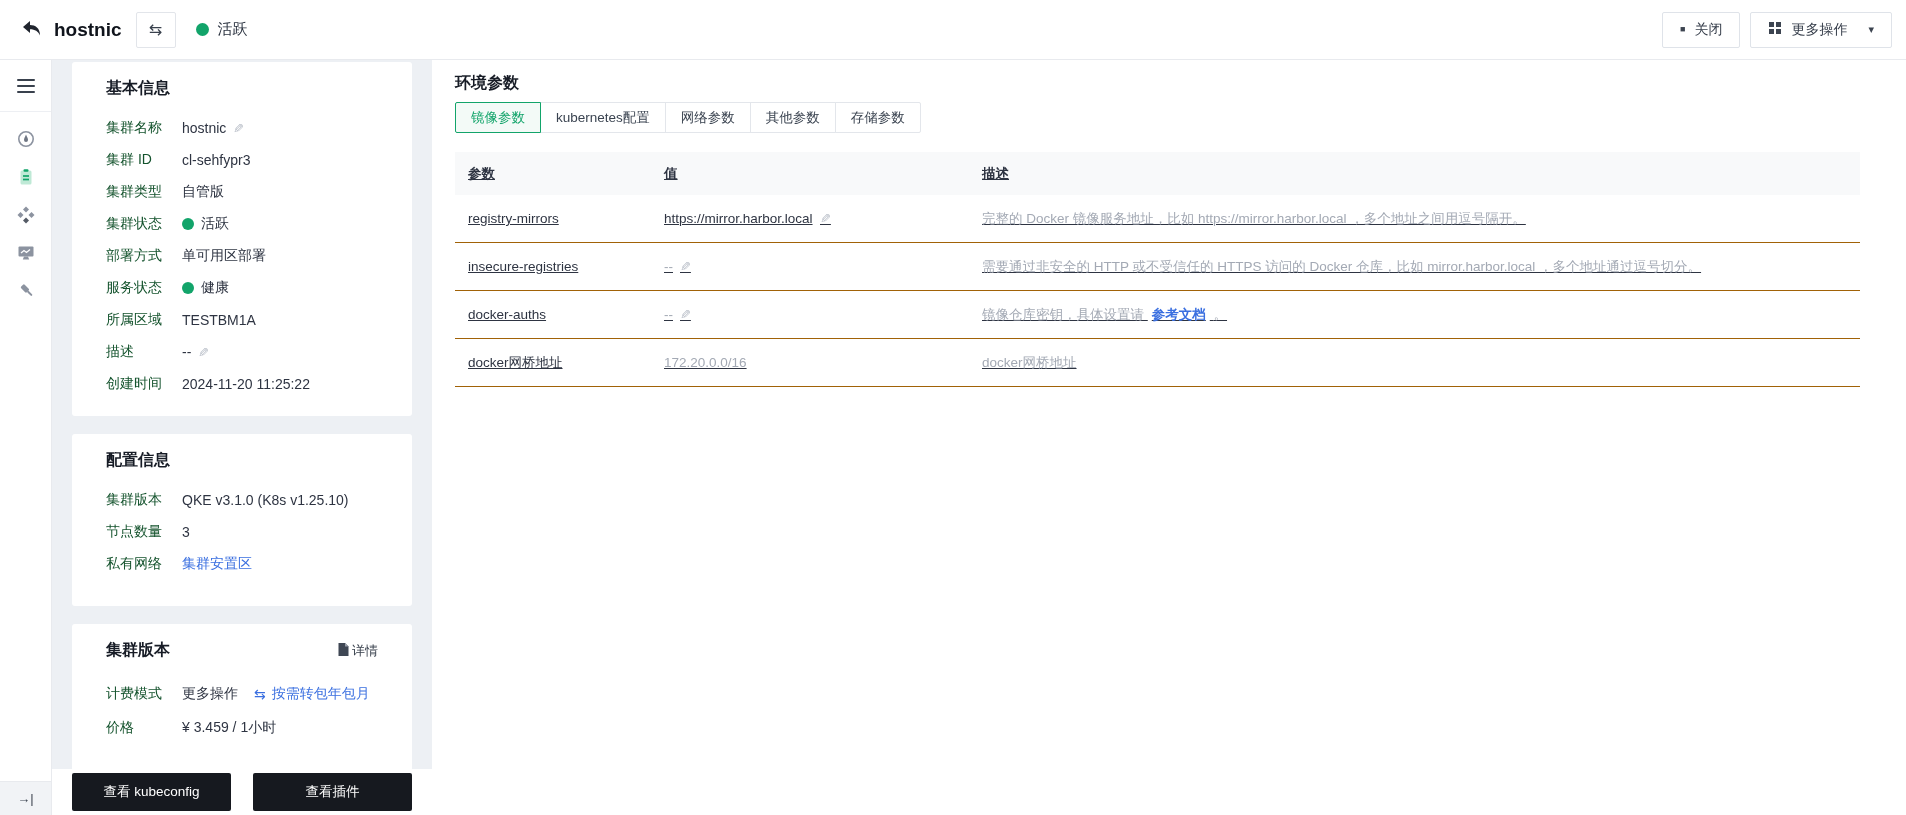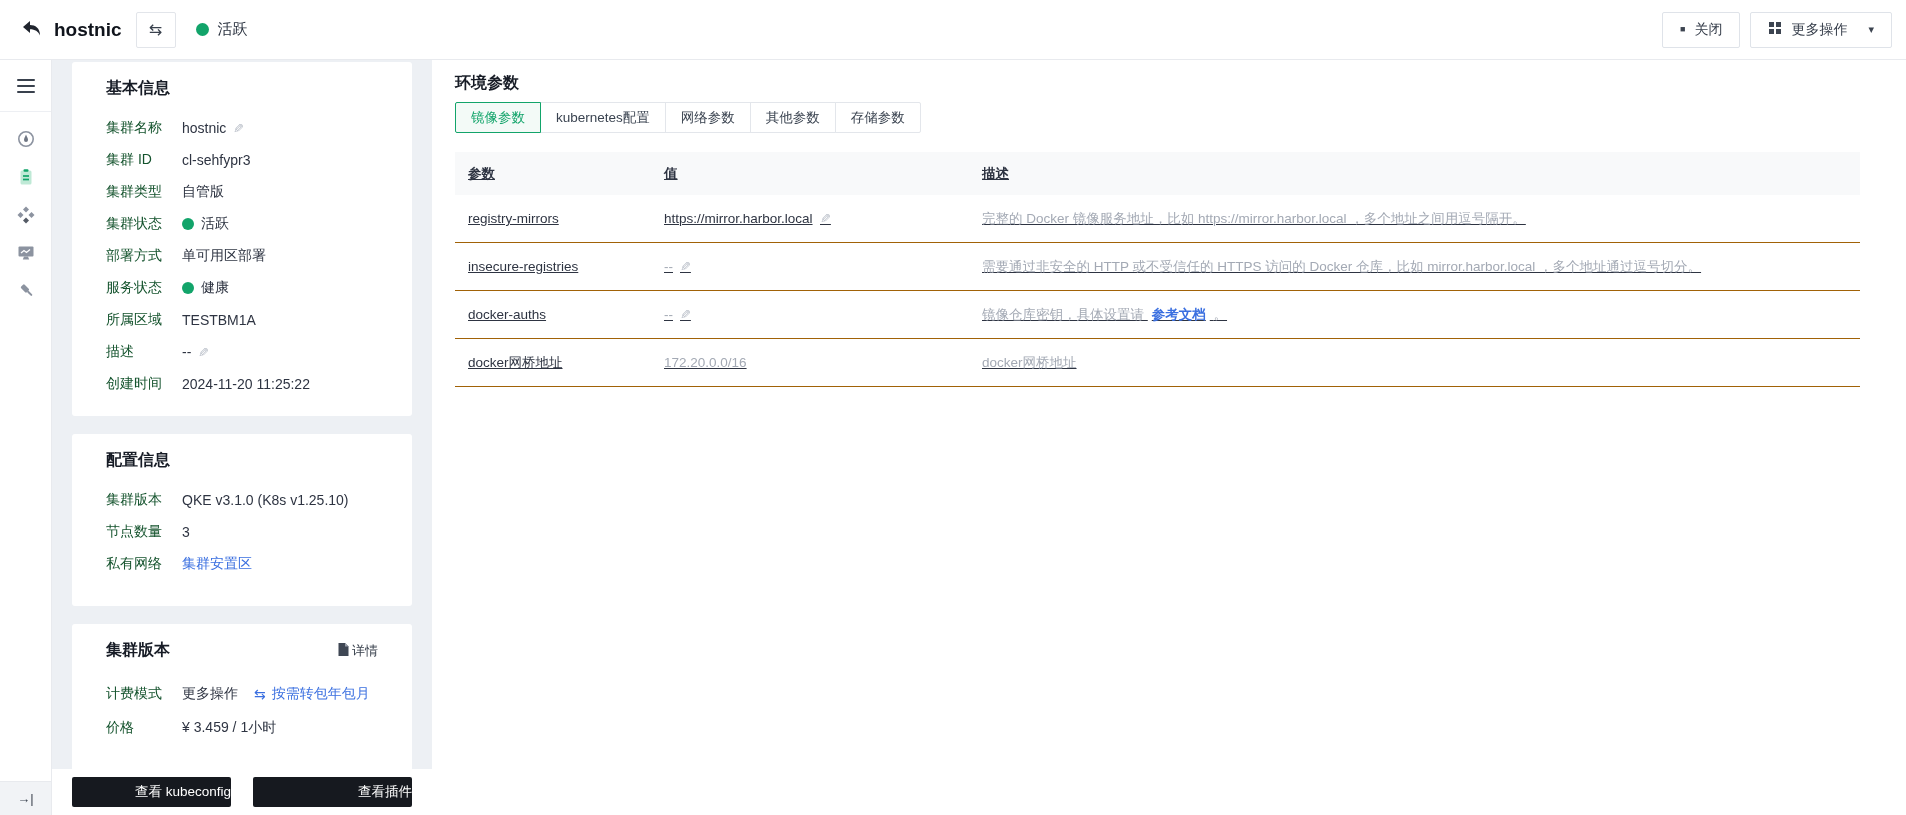--- a/index.html
+++ b/index.html
@@ -38,21 +38,21 @@
   .field { display:flex; align-items:center; height:32px; font-size:14px; }
   .flabel { width:76px; color:#14532d; flex-shrink:0; }
   .fvalue { color:#2e3442; display:flex; align-items:center; gap:7px; }
   .fvalue .dot { width:12px; height:12px; }
   .pencil { color:#b4bac4; display:inline-block; transform:scaleX(-1); font-size:13px; cursor:pointer; }
   .link { color:#3a6fe0; cursor:pointer; font-weight:500; }
   .detail-link { display:flex; align-items:center; gap:2px; font-size:13px; color:#39414d; cursor:pointer; }
   .mode-action { display:flex; align-items:center; gap:6px; margin-left:16px; color:#3a6fe0; cursor:pointer; font-weight:500; }
   .swap-glyph { font-size:14px; }
   .panel-footer { position:absolute; left:0; bottom:0; width:100%; height:46px; background:#fff; display:flex; align-items:center; gap:22px; padding:0 20px; }
-  .dark-btn { flex:1; height:30px; background:#16191f; color:#fff; border:none; border-radius:2px; font-size:13.5px; cursor:pointer; font-family:inherit;text-align:right; }
+  .dark-btn { flex:1; height:38px; background:#16191f; color:#fff; border:none; border-radius:2px; font-size:13.5px; cursor:pointer; font-family:inherit; }
 
   
   .main { flex:1; background:#fff; padding:13px 46px 0 23px; overflow:hidden; }
   .main-title { font-size:16px; font-weight:700; color:#171c26; }
   .tabs { display:flex; margin-top:8px; }
   .tab { display:flex; align-items:center; height:31px; padding:0 15px; border:1px solid #e3e6eb; margin-left:-1px; font-size:13.5px; color:#3a4350; background:#fff; cursor:pointer; position:relative; }
   .tab:first-child { margin-left:0; border-radius:2px 0 0 2px; }
   .tab:last-child { border-radius:0 2px 2px 0; }
   .tab.active { color:#12a46a; border-color:#12a46a; background:#f3faf7; z-index:2; font-weight:500; }
 

